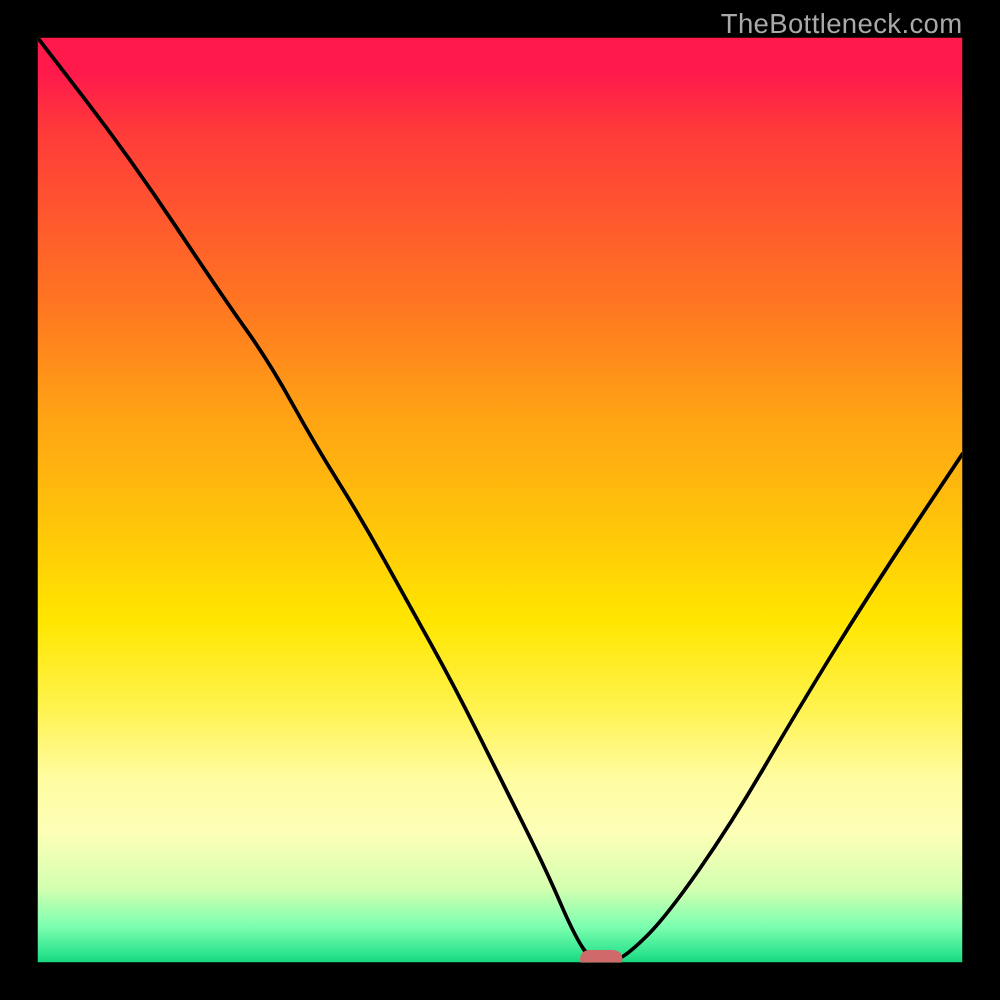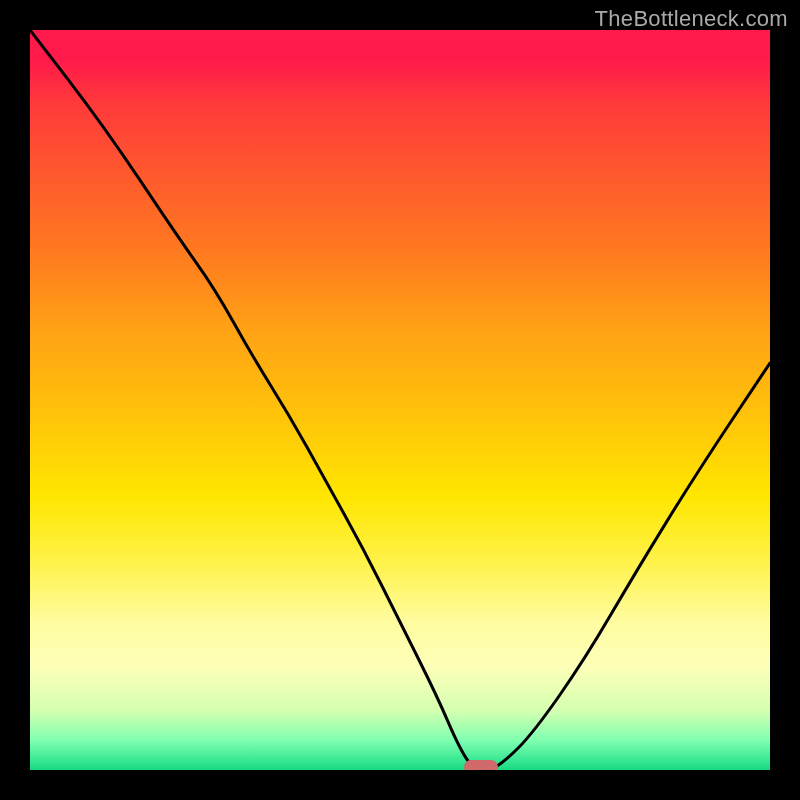--- a/index.html
+++ b/index.html
@@ -54,21 +54,21 @@
     position: absolute;
     width: 34px;
     height: 14px;
     background: #d06a6a;
     border-radius: 7px;
     transform: translate(-50%, -50%);
   }
   .watermark {
     position: absolute;
     top: 6px;
-    right: 12px;
+    right: 30px;
     color: #a9a9a9;
     font-size: 22px;
     letter-spacing: 0.3px;
     font-weight: 500;
     text-align: center;
   }
 </style>
 </head>
 <body>
 

